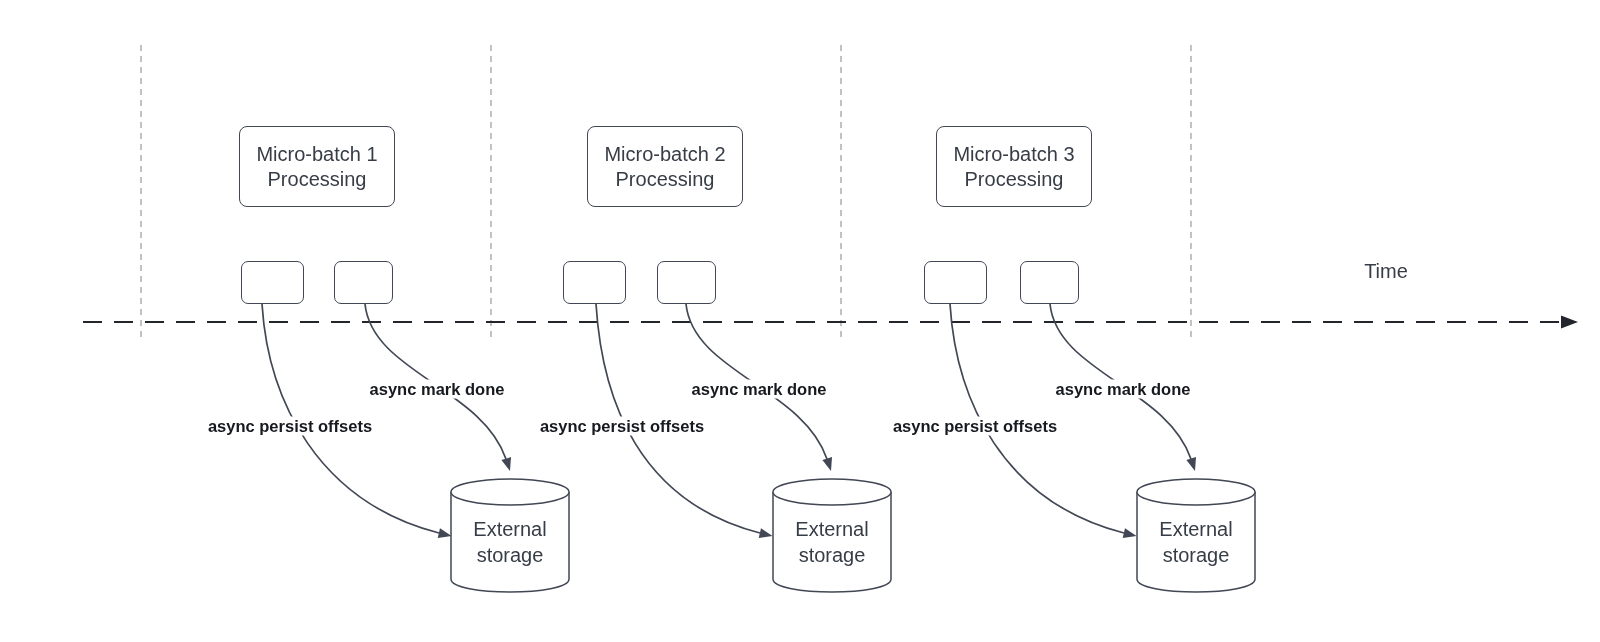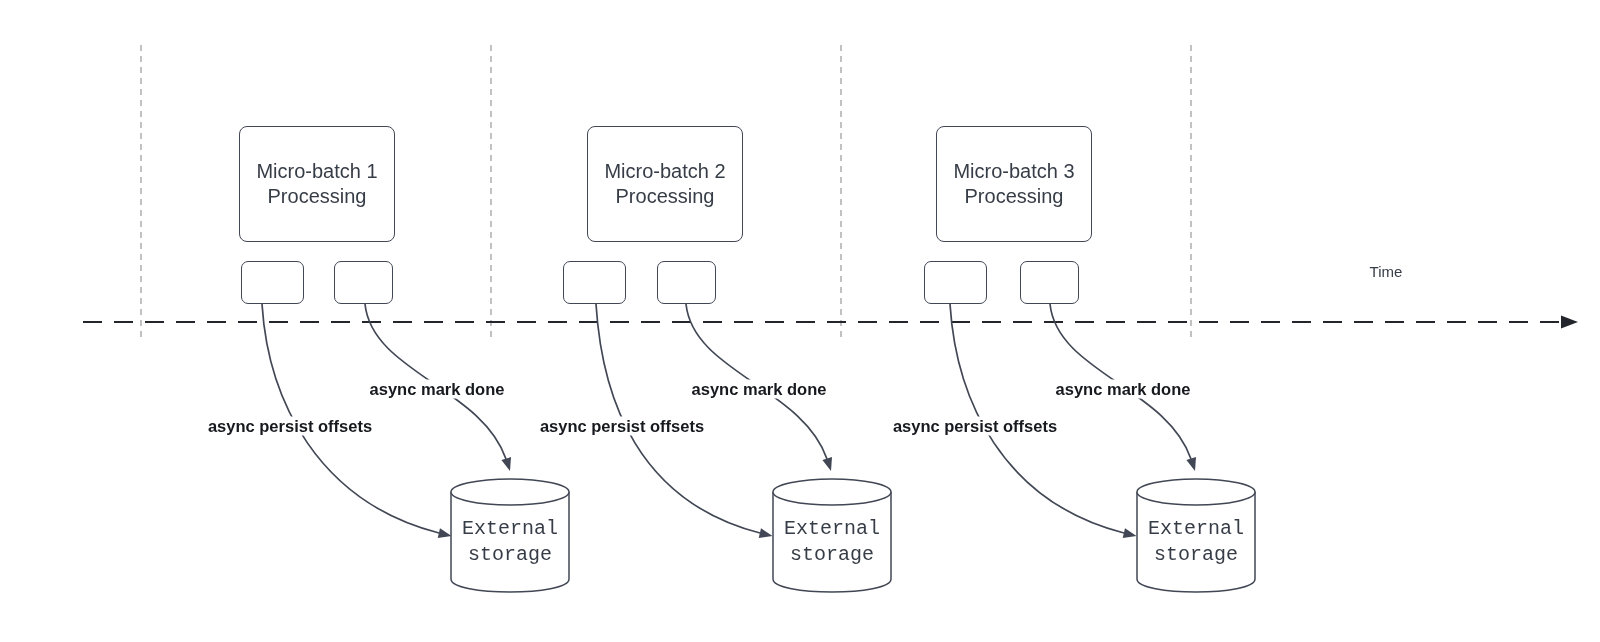--- a/index.html
+++ b/index.html
@@ -26,38 +26,38 @@
   .flow-head{fill:var(--stroke);stroke:none;}
   .cyl-body{fill:var(--fill);stroke:var(--stroke);stroke-width:1.5;}
   .cyl-lid{fill:var(--fill);stroke:var(--stroke);stroke-width:1.5;}
   .node{
     position:absolute;
     box-sizing:border-box;
     background:var(--fill);
     border:1.5px solid var(--stroke);
     border-radius:8px;
   }
-  .big-box{width:156px;height:116px;top:126px;display:flex;align-items:center;justify-content:center;}
+  .big-box{width:156px;height:81px;top:126px;display:flex;align-items:center;justify-content:center;}
   .chip{top:261px;height:43px;border-radius:7px;}
   .chip-l{width:63px;}
   .chip-r{width:59px;}
   .shape-label{
     font-size:20px;line-height:25px;color:var(--text);
     text-align:center;white-space:pre-line;
   }
-  .float-label{position:absolute;transform:translate(-50%,-50%);font-family:Liberation Mono, monospace;}
+  .float-label{position:absolute;transform:translate(-50%,-50%);}
   .storage-label{line-height:26px;}
   .async-label{
     position:absolute;transform:translate(-50%,-50%);
     font-size:16.5px;font-weight:bold;color:var(--bold-text);
     white-space:nowrap;background:var(--fill);padding:0 3px;
   }
   .time-label{
     position:absolute;transform:translate(-50%,-50%);
-    font-size:15px;color:var(--text);white-space:nowrap;
+    font-size:20px;color:var(--text);white-space:nowrap;
   }
 </style>
 </head>
 <body>
 
 <div class="stage">
 
   <svg width="1600" height="642" viewBox="0 0 1600 642">
 
     <line class="guide" x1="141" y1="45" x2="141" y2="341"></line>

